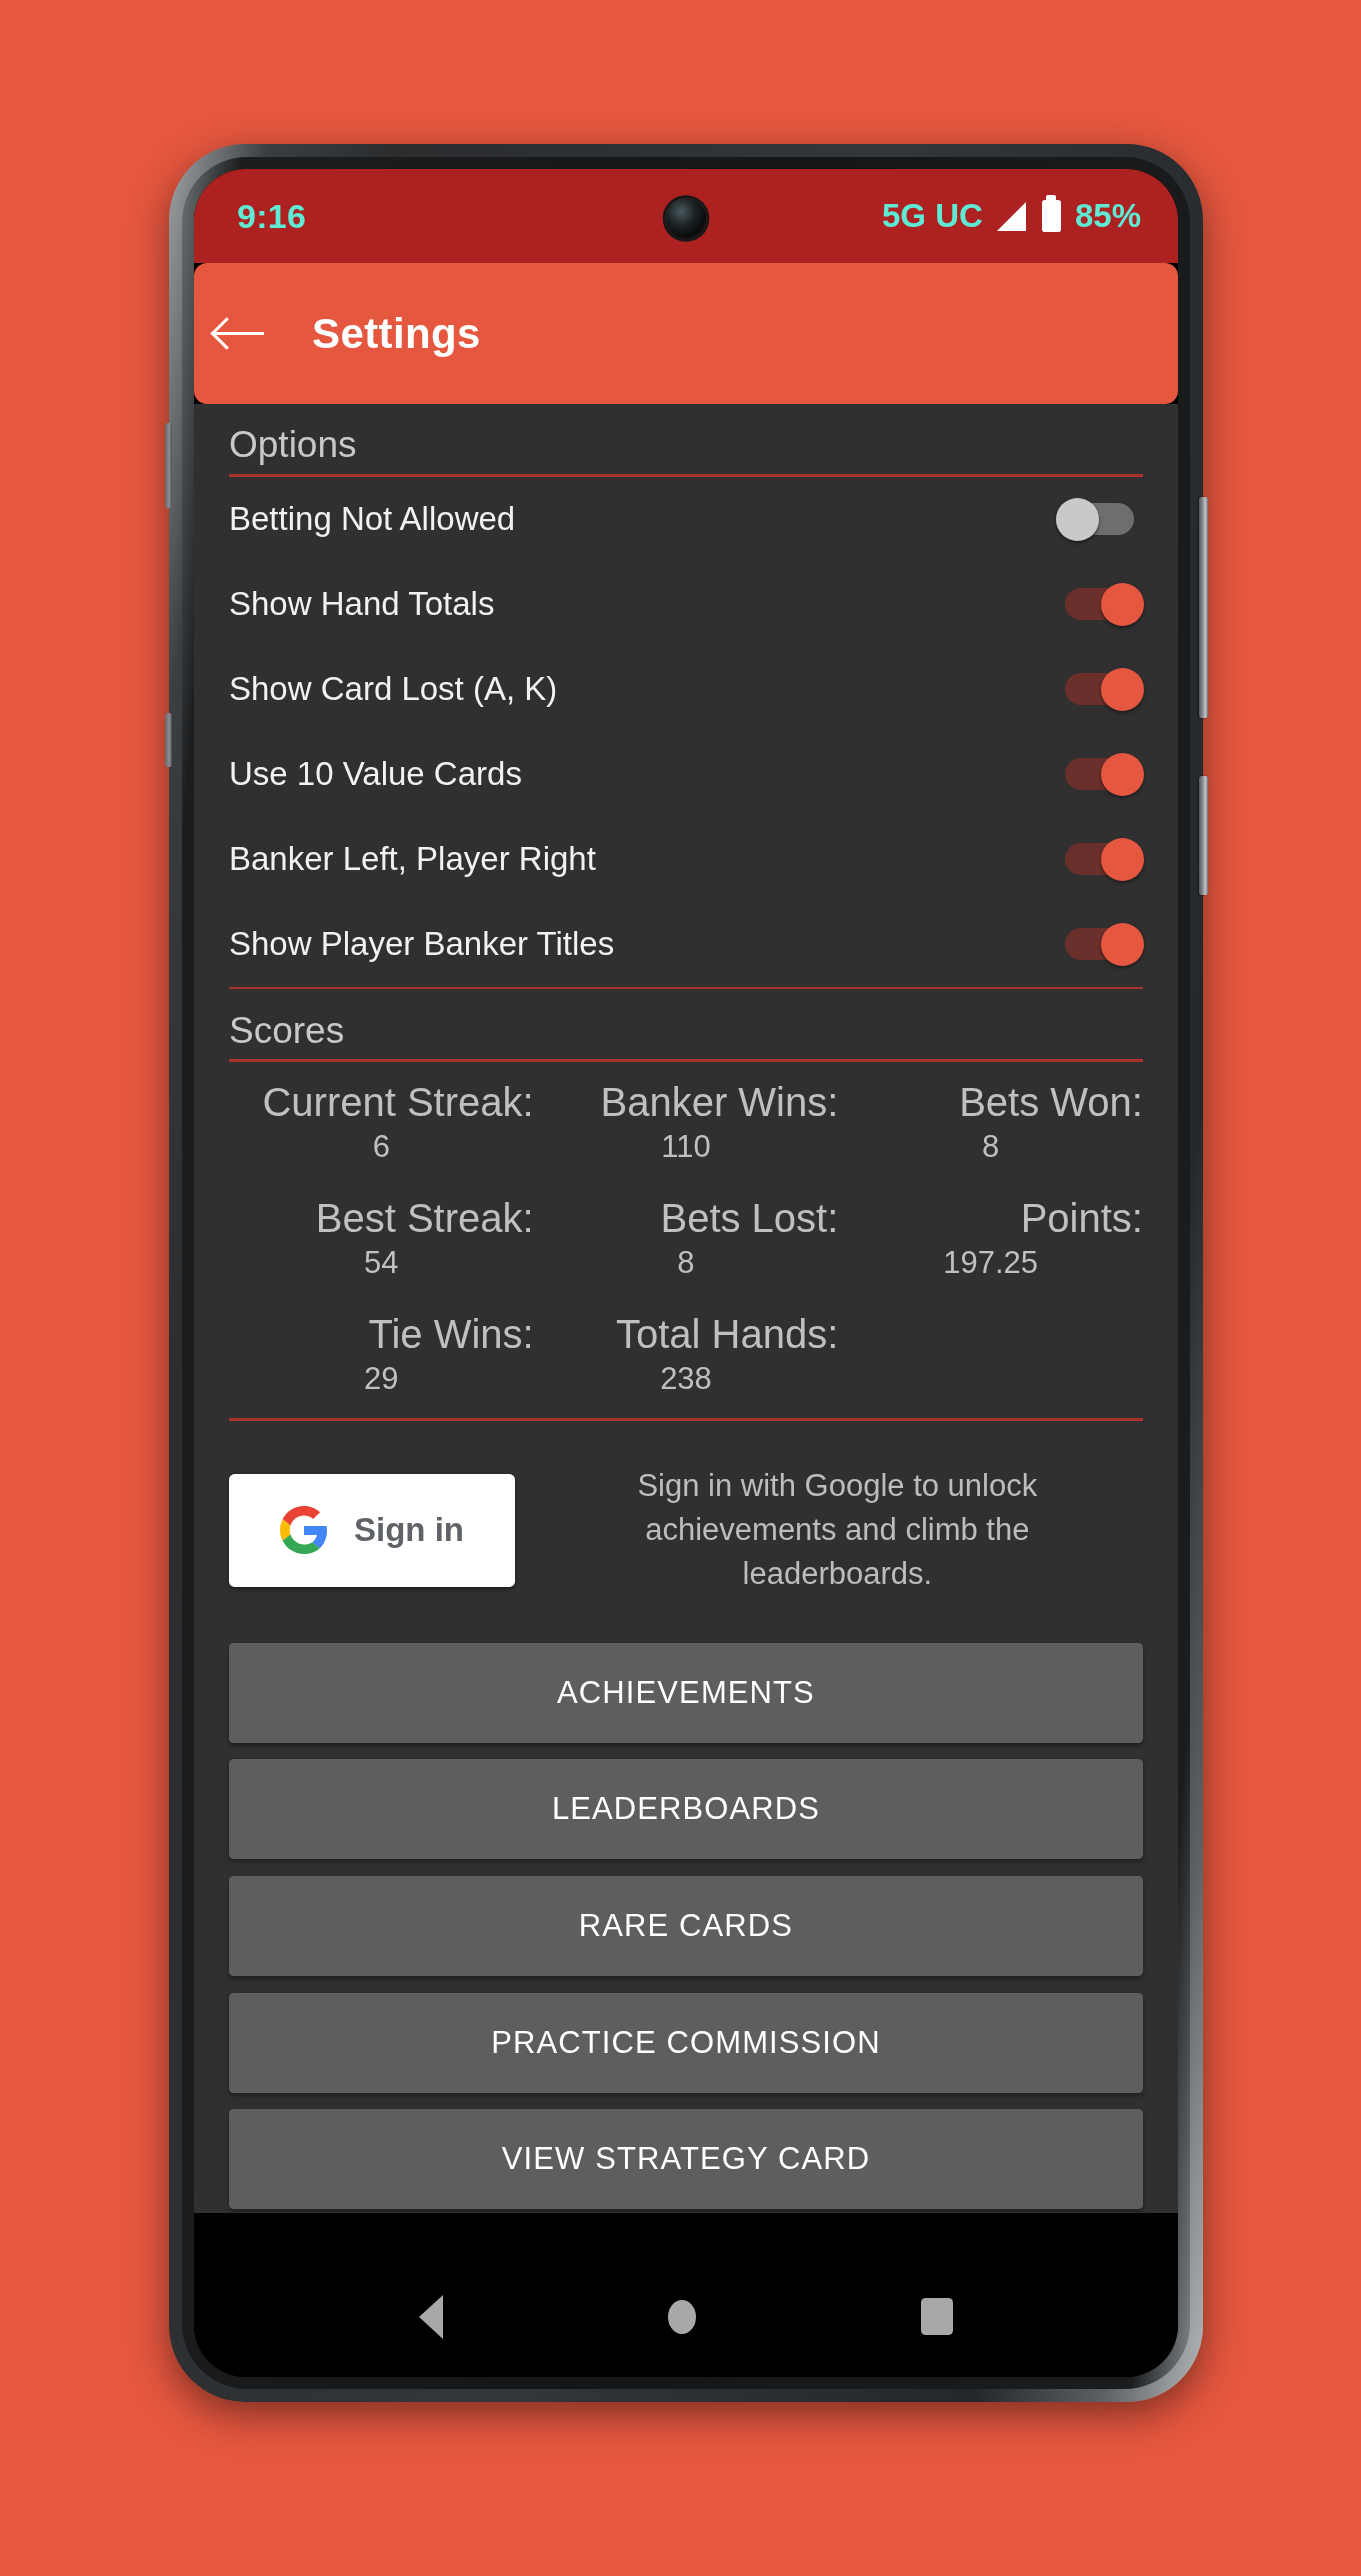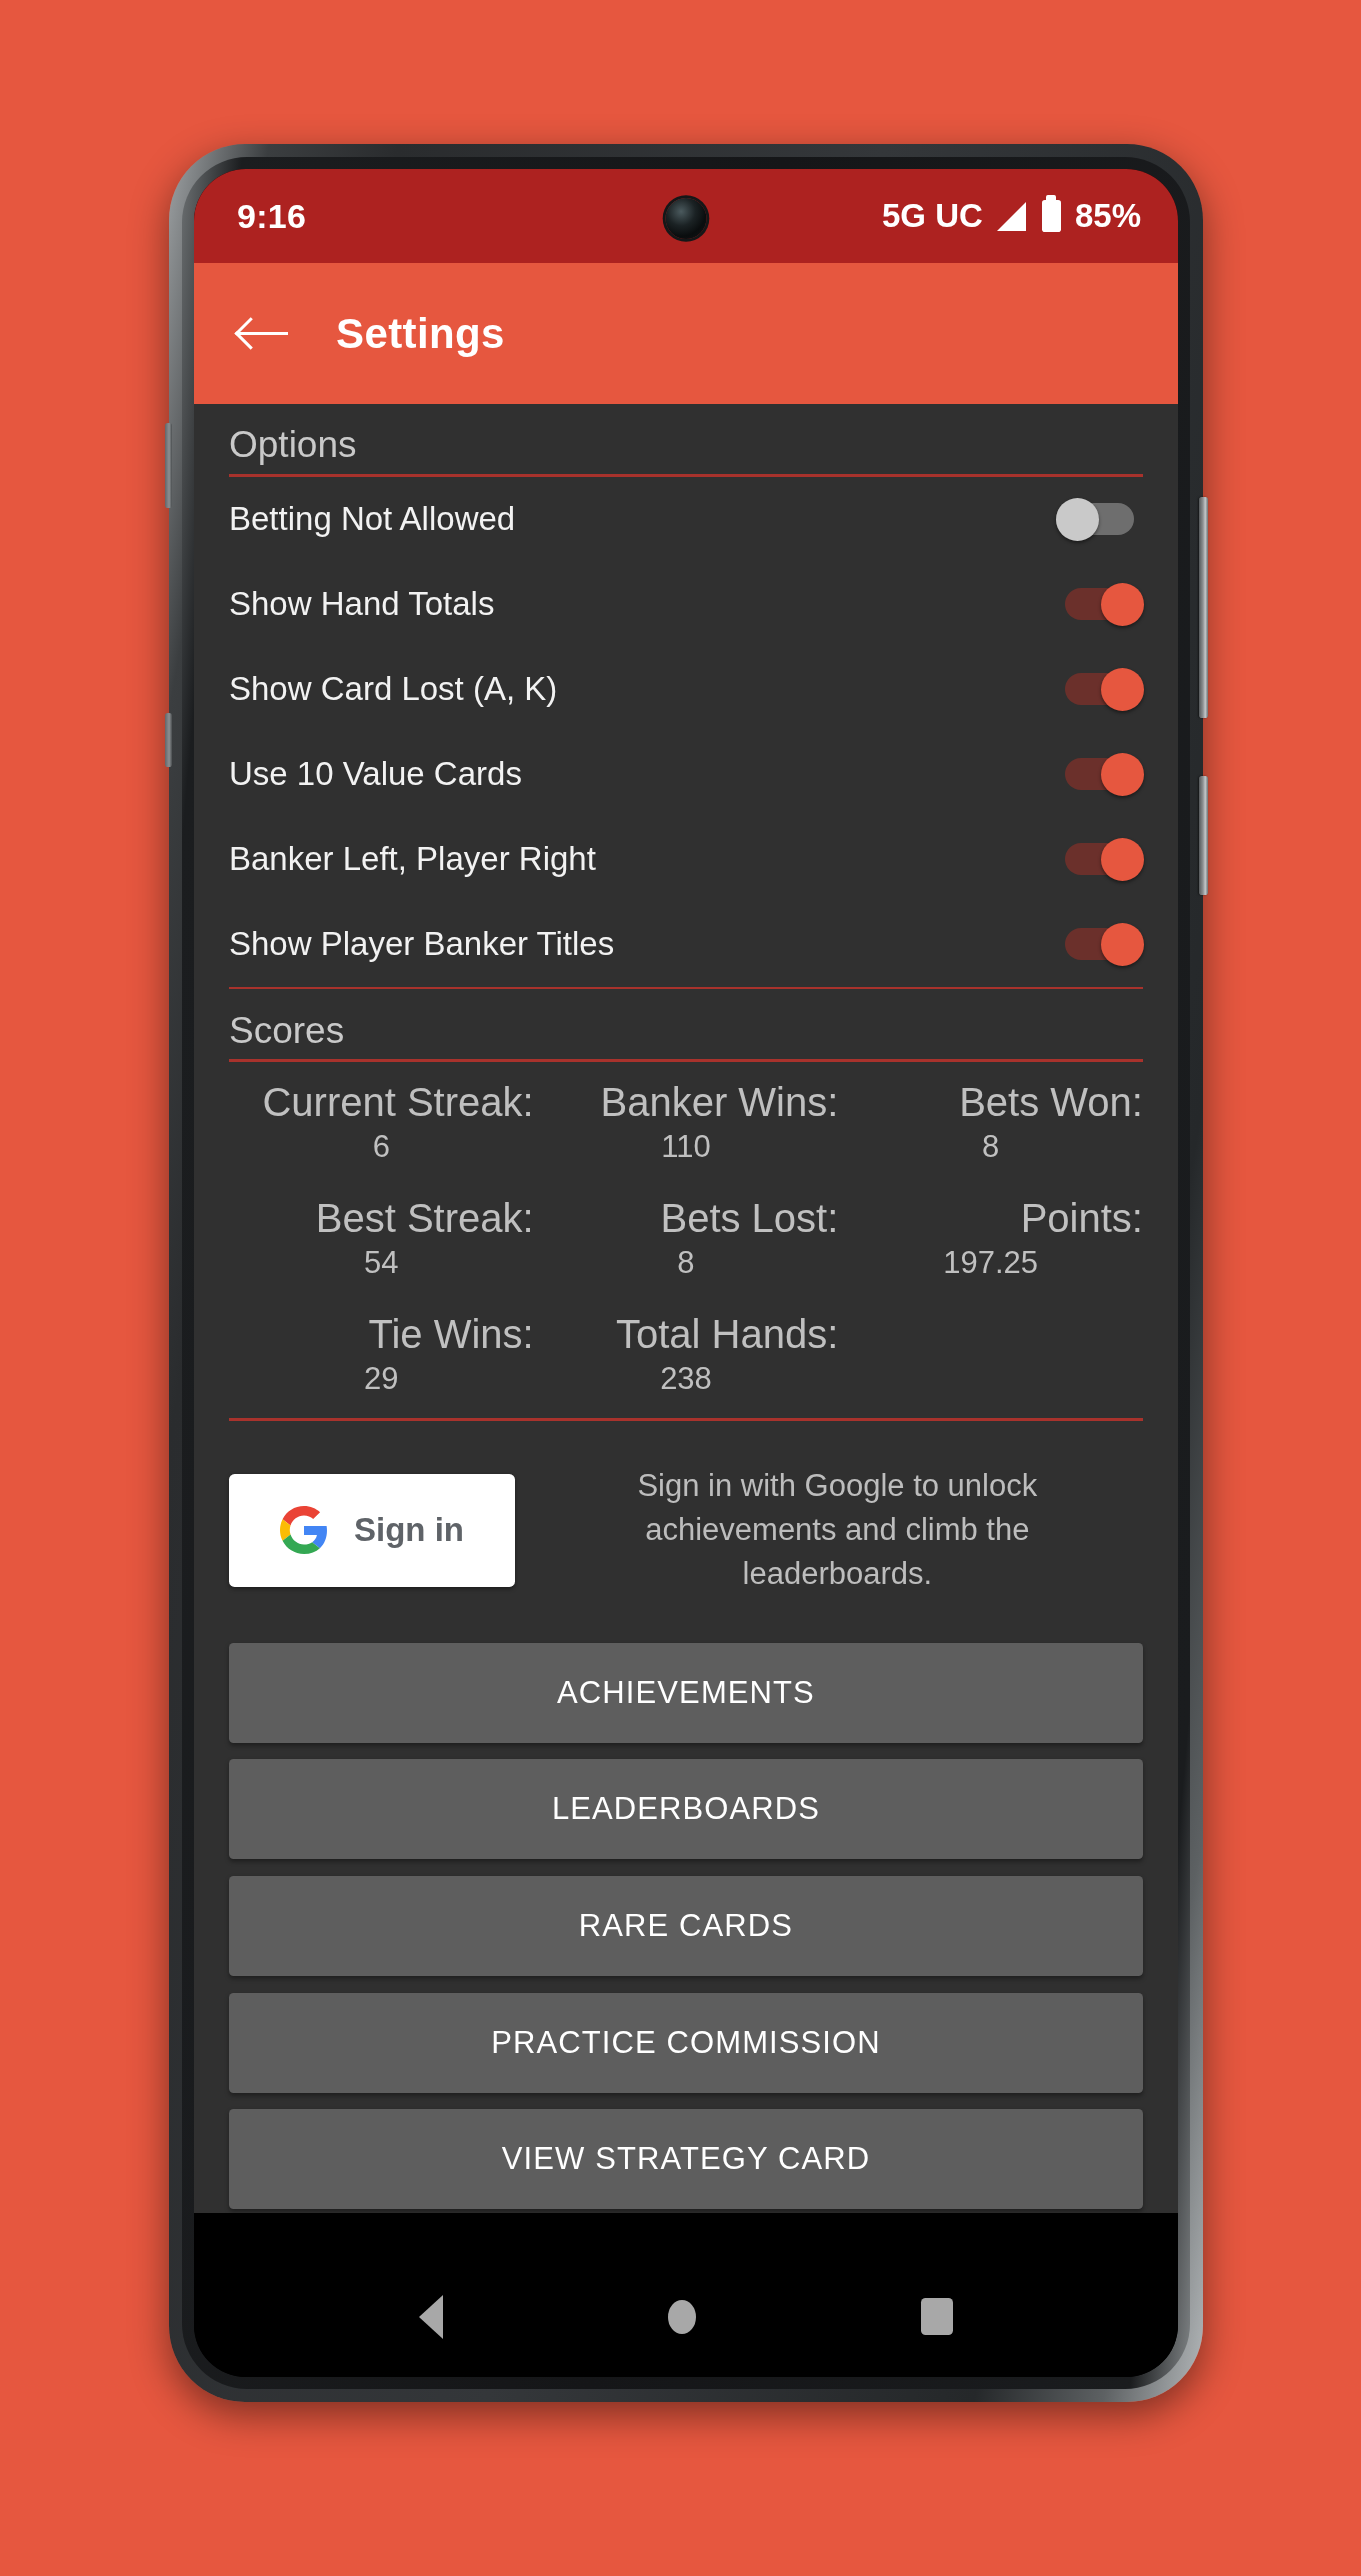--- a/index.html
+++ b/index.html
@@ -65,21 +65,21 @@
 
   
   .status-bar {
     position: relative;
     height: 94px;
     background: #ad2220;
     display: flex;
     align-items: center;
     justify-content: space-between;
     padding: 0 37px 0 43px;
-    color: #ffffff;
+    color: #5eead4;
   }
   .status-time {
     font-size: 34px;
     font-weight: bold;
     letter-spacing: 0.3px;
   }
   .status-right {
     display: flex;
     align-items: center;
     gap: 12px;
@@ -118,22 +118,23 @@
     background: radial-gradient(circle at 38% 33%, #4b5a5e 0%, #1b2224 38%, #0a0d0e 66%, #131617 100%);
     box-shadow: 0 0 0 2.8px #151718;
   }
 
   
   .app-bar {
     height: 141px;
     background: #e6573f;
     display: flex;
     align-items: center;
-    padding-left: 44px;
+    padding-left: 20px;
     gap: 48px;
+    border-radius: 13px;
   }
   .back-arrow {
     width: 50px; height: 37px;
     position: relative;
     cursor: pointer;
   }
   .back-arrow::before {
     content: "";
     position: absolute;
     left: 0; top: 16.7px;

